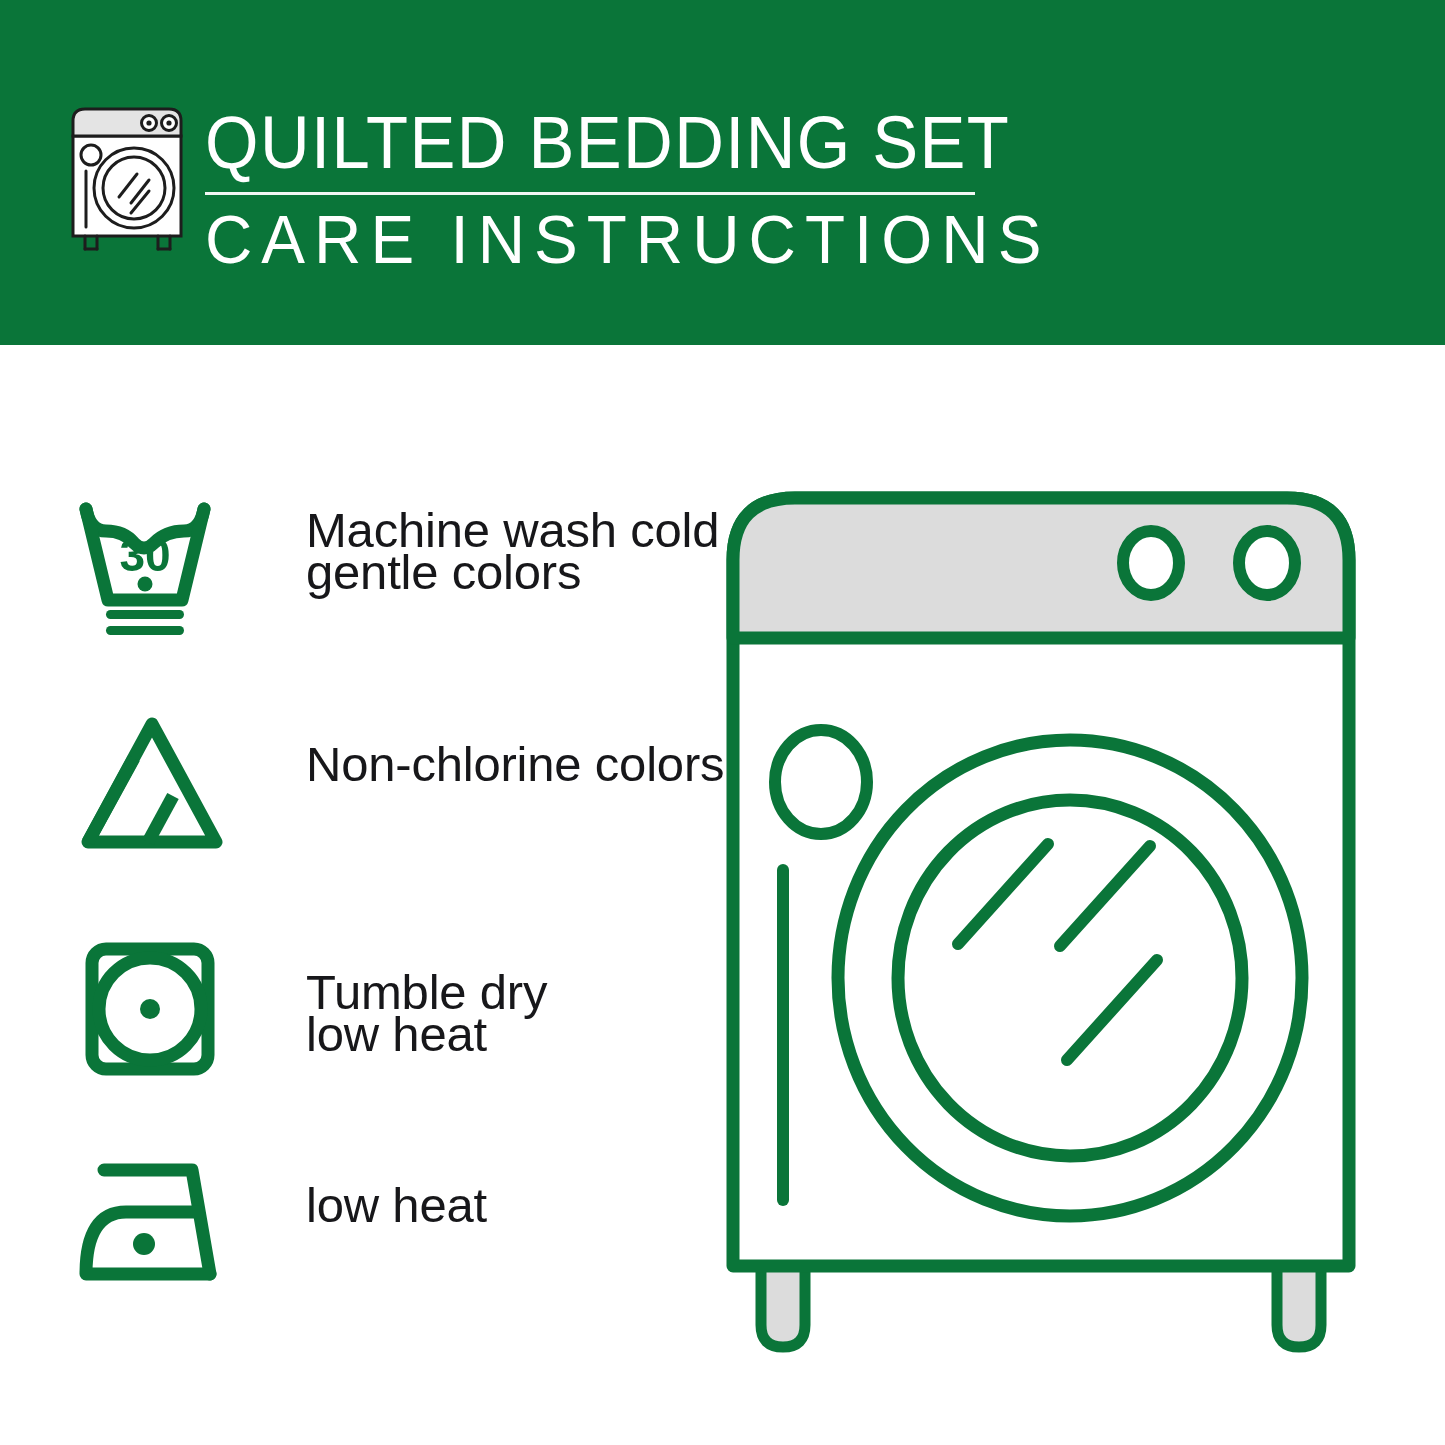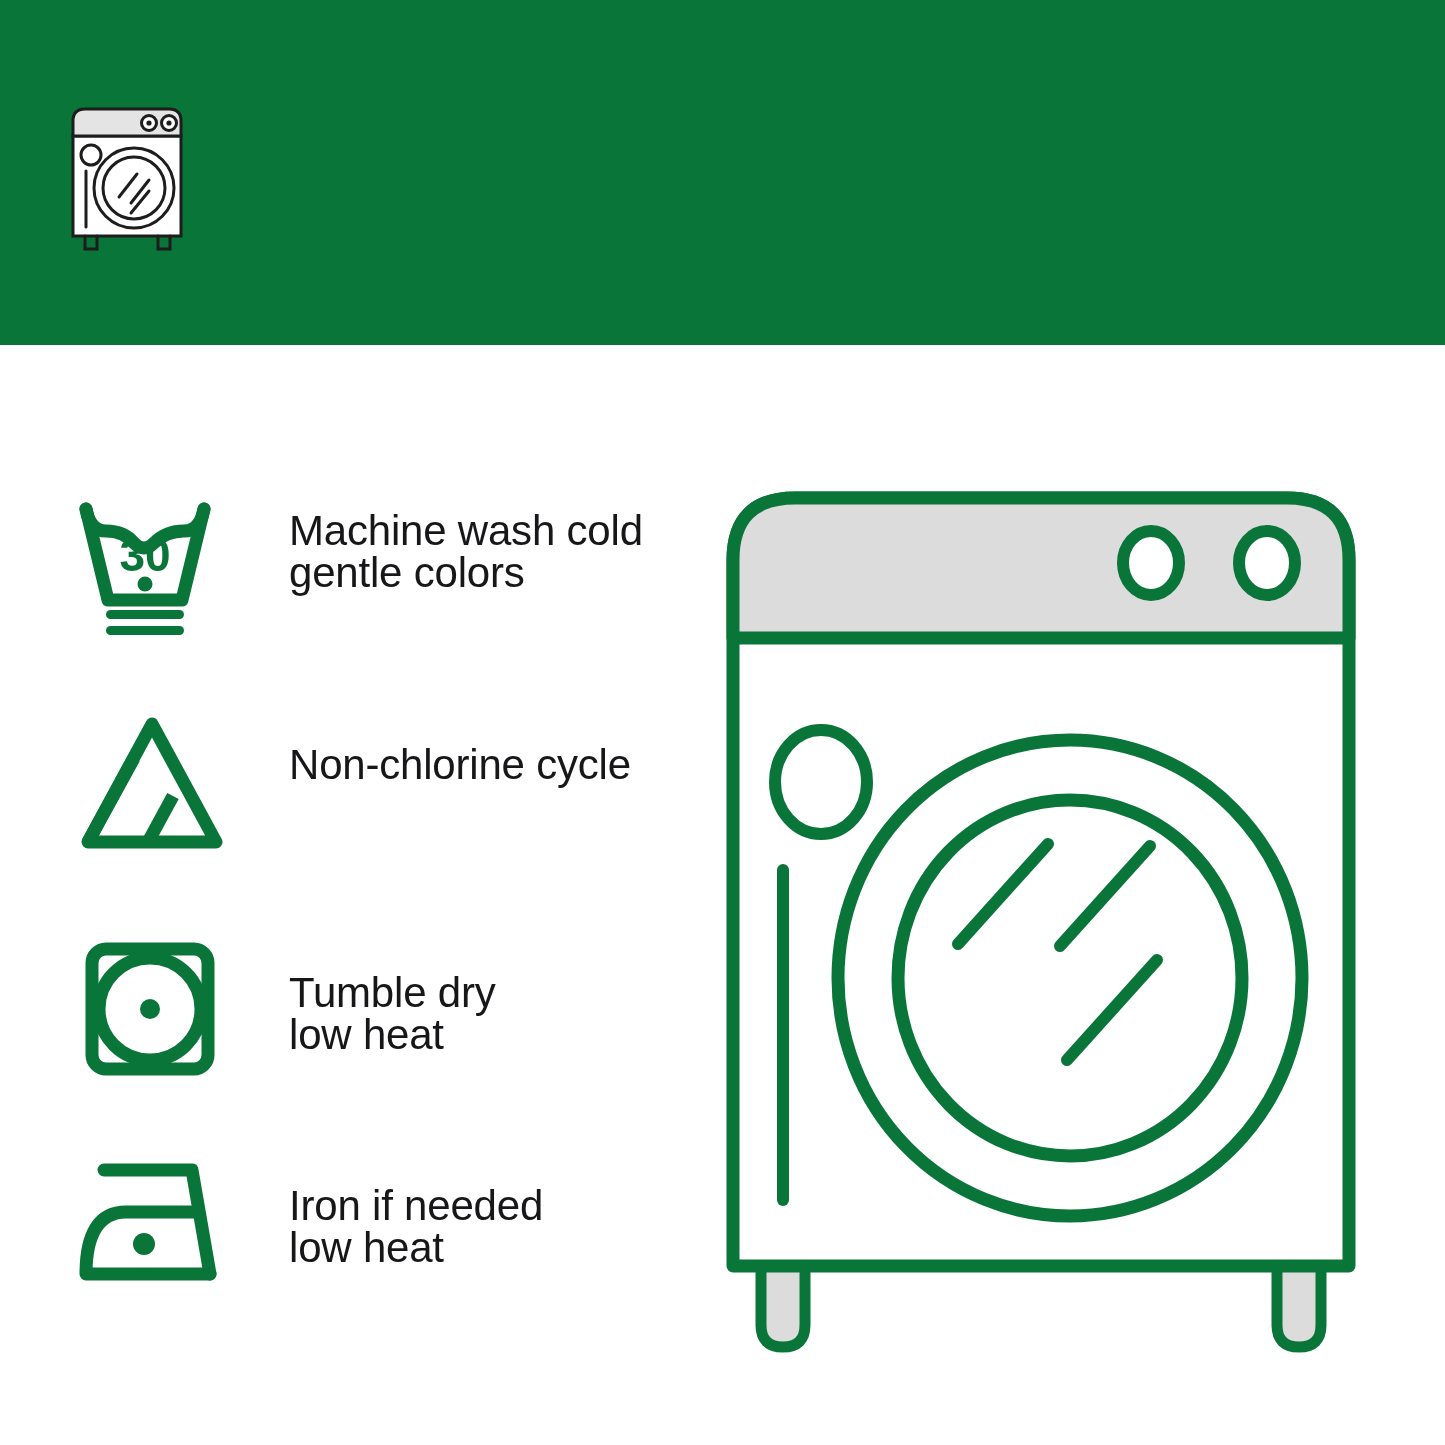--- a/index.html
+++ b/index.html
@@ -84,22 +84,22 @@
   }
   .care-icon {
     position: absolute;
     left: 72px;
     top: 0;
     width: 160px;
     height: 150px;
   }
   .care-text {
     position: absolute;
-    left: 289px;
-    font-size: 42px;
+    left: 306px;
+    font-size: 49px;
     line-height: 41.5px;
     font-weight: 400;
     color: #17171a;
     letter-spacing: -0.2px;
     white-space: nowrap;
   }
   .care-line { display: block; }
 
   #row-1 { top: 150px; }
   #row-1 .care-text { top: 15px; }
@@ -151,20 +151,25 @@
 
         <path d="M22 133 L22 146" stroke="#1d1d1d" stroke-width="3" stroke-linecap="round"></path>
         <path d="M34 133 L34 146" stroke="#1d1d1d" stroke-width="3" stroke-linecap="round"></path>
         <path d="M22 146 L34 146" stroke="#1d1d1d" stroke-width="3" stroke-linecap="round"></path>
         <path d="M95 133 L95 146" stroke="#1d1d1d" stroke-width="3" stroke-linecap="round"></path>
         <path d="M107 133 L107 146" stroke="#1d1d1d" stroke-width="3" stroke-linecap="round"></path>
         <path d="M95 146 L107 146" stroke="#1d1d1d" stroke-width="3" stroke-linecap="round"></path>
       </svg>
     </div>
 
+    <div id="header-text">
+      <div id="title-main">QUILTED BEDDING SET</div>
+      <div id="title-rule"></div>
+      <div id="title-sub">CARE INSTRUCTIONS</div>
+    </div>
 
   </div>
 
   <div id="care-list">
 
     <div class="care-row" id="row-1">
       <div class="care-icon">
         <svg viewBox="0 0 160 150" width="160" height="150" aria-hidden="true">
 
           <path d="M14 14 Q18 36 34 36 Q52 36 62 48 Q72 58 82 48 Q94 36 112 36 Q128 36 132 14" fill="none" stroke="#0a7539" stroke-width="13" stroke-linecap="round" stroke-linejoin="round"></path>
@@ -186,21 +191,21 @@
 
     <div class="care-row" id="row-2">
       <div class="care-icon">
         <svg viewBox="0 0 160 150" width="160" height="150" aria-hidden="true">
           <path d="M80 14 L144 132 L16 132 Z" fill="none" stroke="#0a7539" stroke-width="13" stroke-linejoin="round"></path>
           <line x1="62" y1="48" x2="16" y2="132" stroke="#0a7539" stroke-width="13" stroke-linecap="butt"></line>
           <line x1="101" y1="86" x2="76" y2="132" stroke="#0a7539" stroke-width="13" stroke-linecap="butt"></line>
         </svg>
       </div>
       <div class="care-text">
-        <span class="care-line">Non-chlorine cycle</span>
+        <span class="care-line">Non-chlorine colors</span>
       </div>
     </div>
 
     <div class="care-row" id="row-3">
       <div class="care-icon">
         <svg viewBox="0 0 160 150" width="160" height="150" aria-hidden="true">
           <rect x="20" y="14" width="116" height="120" rx="14" ry="14" fill="none" stroke="#0a7539" stroke-width="13"></rect>
           <circle cx="78" cy="74" r="51" fill="none" stroke="#0a7539" stroke-width="13"></circle>
           <circle cx="78" cy="74" r="10" fill="#0a7539"></circle>
         </svg>
@@ -216,21 +221,20 @@
         <svg viewBox="0 0 160 150" width="160" height="150" aria-hidden="true">
 
           <path d="M32 20 L120 20 L138 124" fill="none" stroke="#0a7539" stroke-width="13" stroke-linecap="round" stroke-linejoin="round"></path>
 
           <path d="M138 124 L14 124 Q14 62 54 62 L126 62" fill="none" stroke="#0a7539" stroke-width="13" stroke-linecap="round" stroke-linejoin="round"></path>
 
           <circle cx="72" cy="94" r="11" fill="#0a7539"></circle>
         </svg>
       </div>
       <div class="care-text">
-        <span class="care-line">Iron if needed</span>
         <span class="care-line">low heat</span>
       </div>
     </div>
 
   </div>
 
   <div id="machine-illustration">
     <svg viewBox="0 0 700 900" width="700" height="900" aria-hidden="true">
 
       <g>

